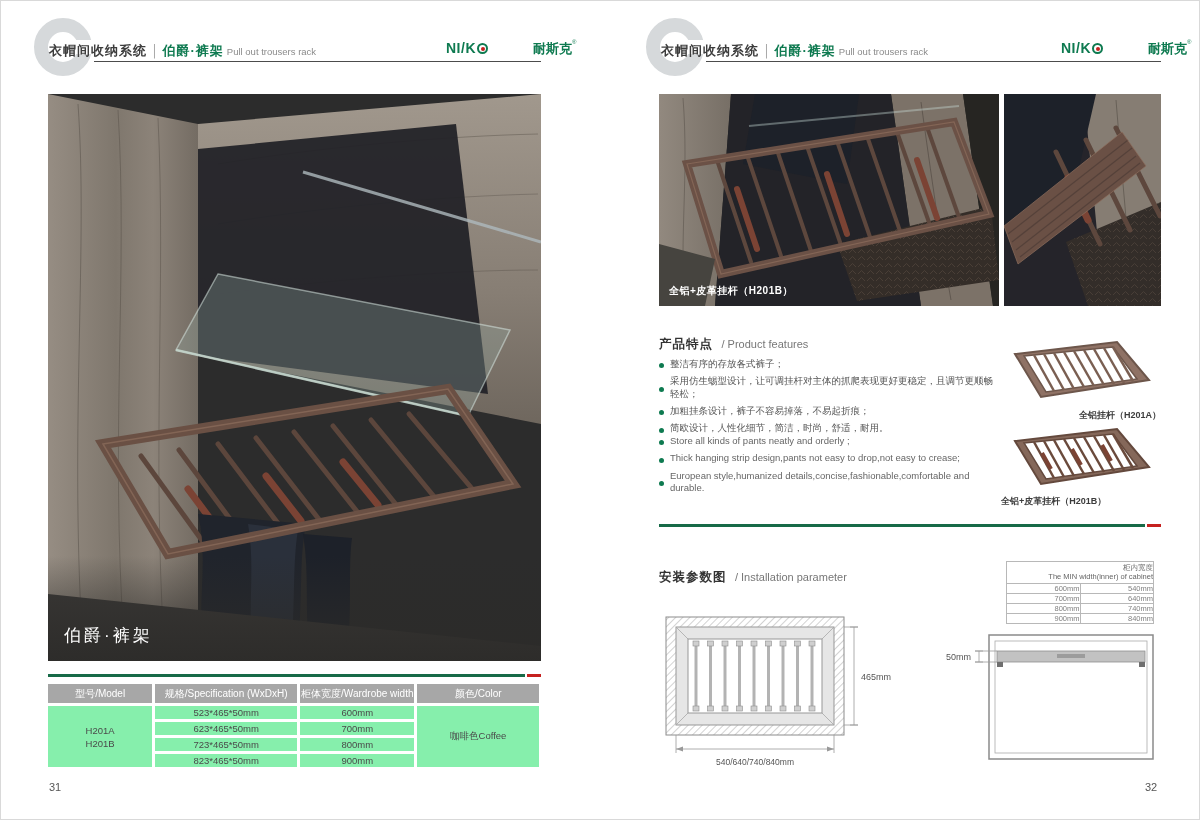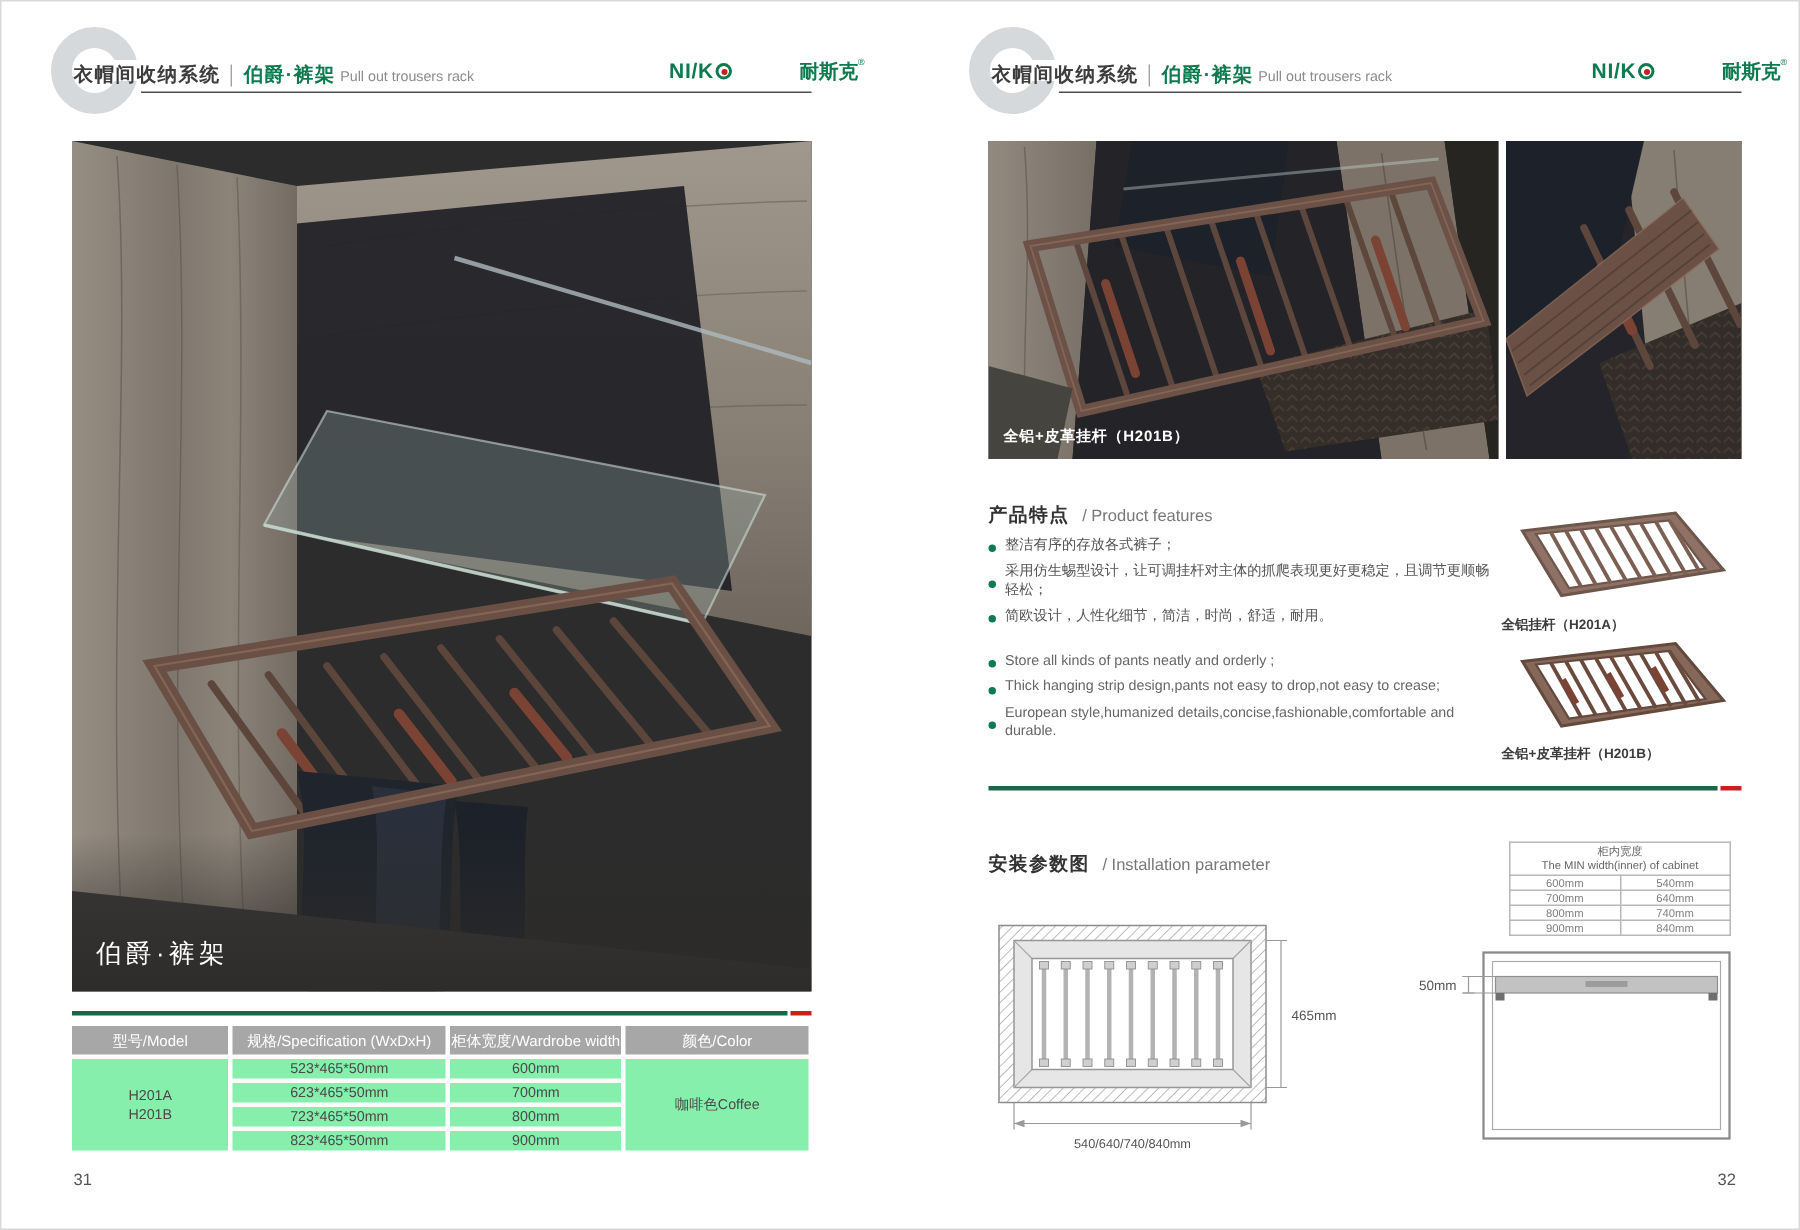--- a/index.html
+++ b/index.html
@@ -49,21 +49,21 @@
   .bullet { display:flex; align-items:center; margin-bottom:5px; }
   .bullet .dot { width:5px; height:5px; border-radius:50%; background:#0e7a50;
                  margin:3px 6px 0 0; flex:0 0 auto; }
   .bullet .txt { font-size:9.5px; color:#555; line-height:1.3; }
   .bullets-en .bullet .txt { color:#666; }
   
   .thumb { position:absolute; width:160px; }
   .thumb-caption { font-size:9px; font-weight:bold; color:#3c3c3c; margin-top:2px; }
   
   .mw-table { position:absolute; border-collapse:collapse; background:#fff; }
-  .mw-table th, .mw-table td { border:1px solid #b8b8b8; font-weight:normal; text-align:center; }
+  .mw-table th, .mw-table td { border:1px solid #b8b8b8; font-weight:normal; text-align:right; }
   .mw-table th { font-size:7.5px; color:#666; padding:1px 0; line-height:1.25; }
   .mw-table td { font-size:7.5px; color:#808080; width:73px; height:10px; }
   
   .diagram { position:absolute; }
   .dim-text { font-size:9px; fill:#555; font-family:"Liberation Sans", sans-serif; }
   .dim-text-s { font-size:8.5px; fill:#555; font-family:"Liberation Sans", sans-serif; }
   
   .page-num { position:absolute; font-size:11px; color:#555; }
 </style>
 </head>
@@ -287,40 +287,44 @@
     <div class="bullet">
         <span class="dot"></span>
         <span class="txt">整洁有序的存放各式裤子；</span>
       </div>
     <div class="bullet">
         <span class="dot"></span>
         <span class="txt">采用仿生蜴型设计，让可调挂杆对主体的抓爬表现更好更稳定，且调节更顺畅轻松；</span>
       </div>
     <div class="bullet">
         <span class="dot"></span>
+        <span class="txt">加粗挂条设计，裤子不容易掉落，不易起折痕；</span>
+      </div>
+    <div class="bullet">
+        <span class="dot"></span>
         <span class="txt">简欧设计，人性化细节，简洁，时尚，舒适，耐用。</span>
       </div>
   </div>
 
   <div class="bullets bullets-en" style="left:658px; top:434px; width:335px;">
     <div class="bullet">
         <span class="dot"></span>
         <span class="txt">Store all kinds of pants neatly and orderly ;</span>
       </div>
     <div class="bullet">
         <span class="dot"></span>
         <span class="txt">Thick hanging strip design,pants not easy to drop,not easy to crease;</span>
       </div>
     <div class="bullet">
         <span class="dot"></span>
         <span class="txt">European style,humanized details,concise,fashionable,comfortable and durable.</span>
       </div>
   </div>
 
-  <div class="thumb" style="left:1000px; top:336px;">
+  <div class="thumb" style="left:1000px; top:336px;text-align:right;">
     <svg width="160" height="66">
       <rect width="160" height="66" fill="#ffffff"></rect>
       <polygon points="14,17 116,5 148,43 40,60" fill="#8f7265"></polygon>
       <polygon points="23,19 112,10 136,42 45,55" fill="#ffffff" stroke="#6d564b" stroke-width="1.5"></polygon>
       <g stroke="#7a5f52" stroke-width="2.5">
         <line x1="33" y1="18" x2="53" y2="54"></line>
           <line x1="43" y1="17" x2="63" y2="53"></line>
         <line x1="53" y1="16" x2="73" y2="52"></line>
           <line x1="63" y1="15" x2="83" y2="50"></line>
         <line x1="73" y1="14" x2="93" y2="49"></line>

